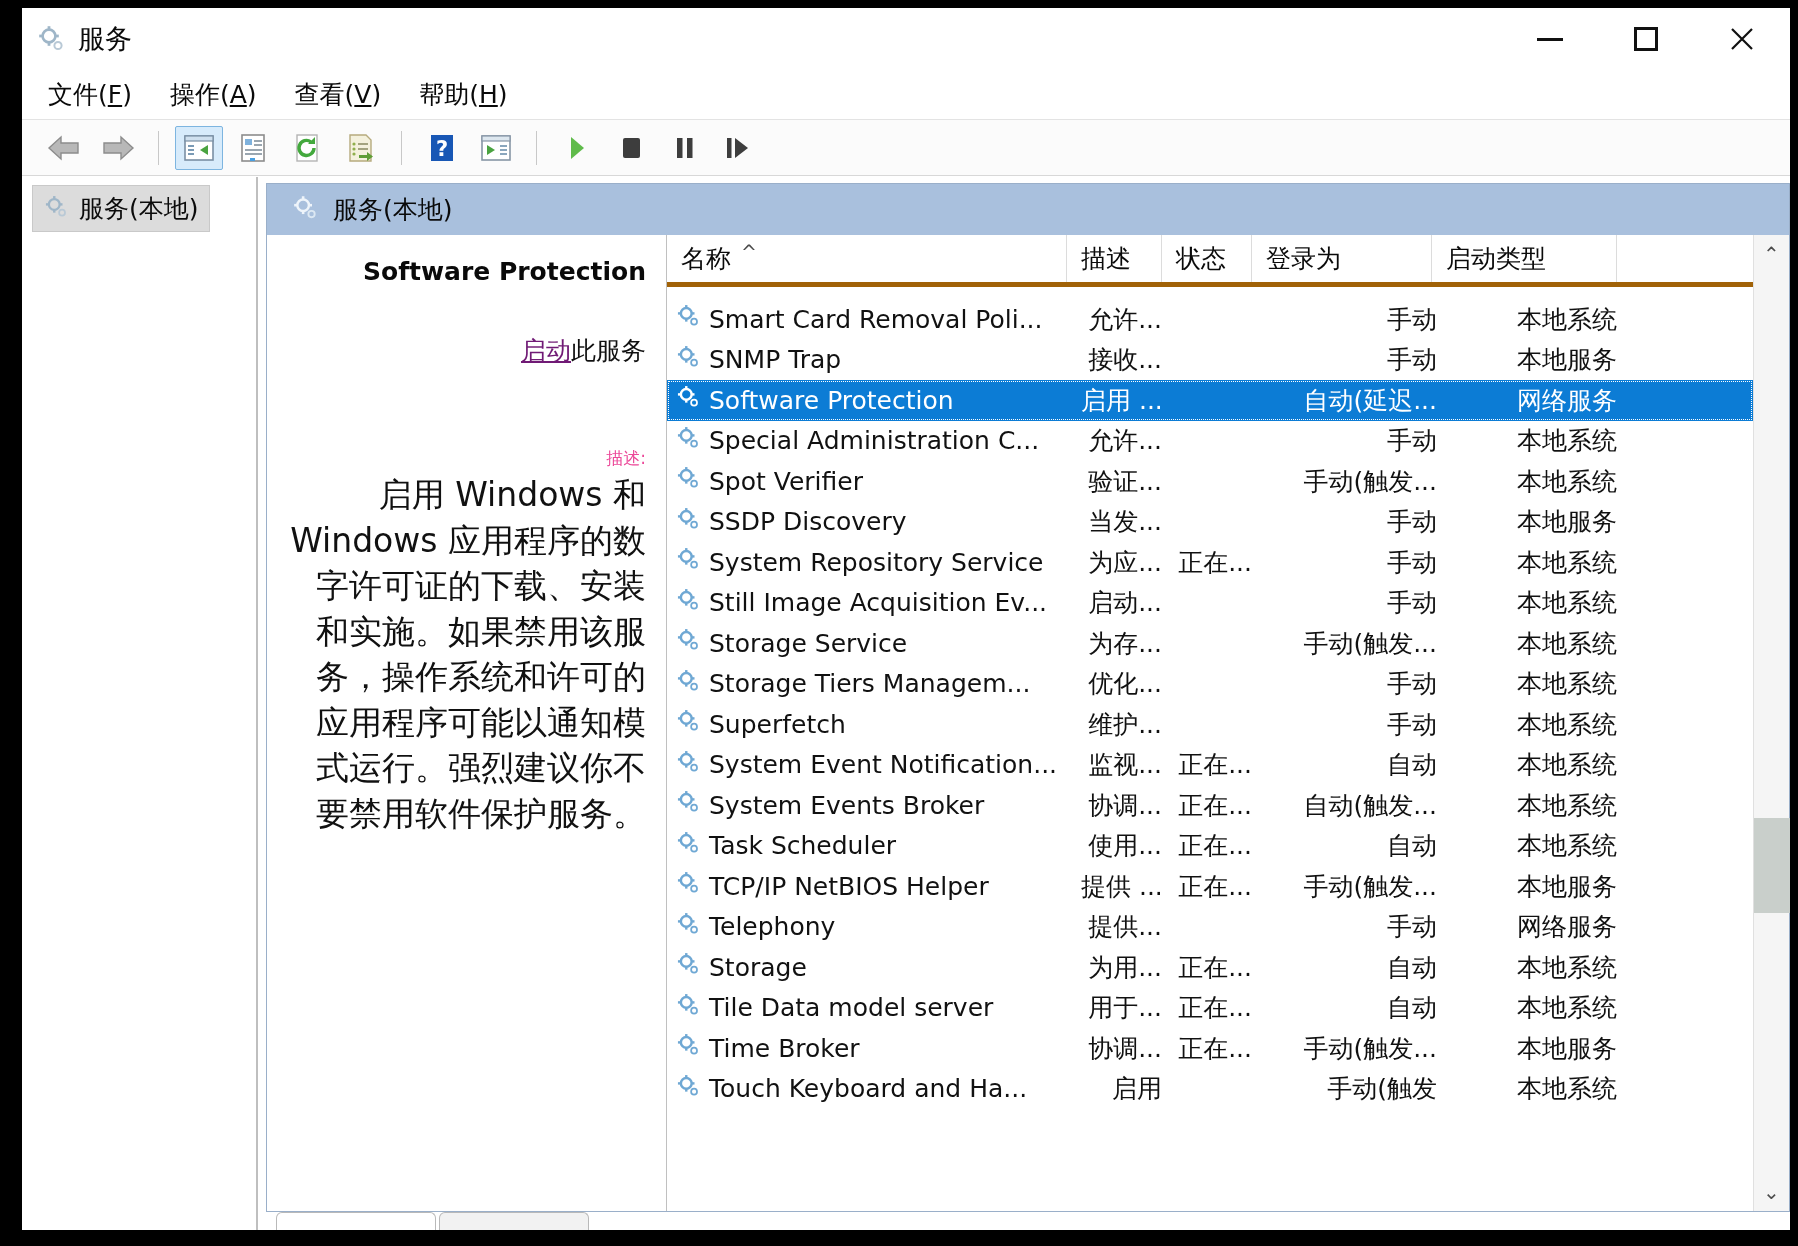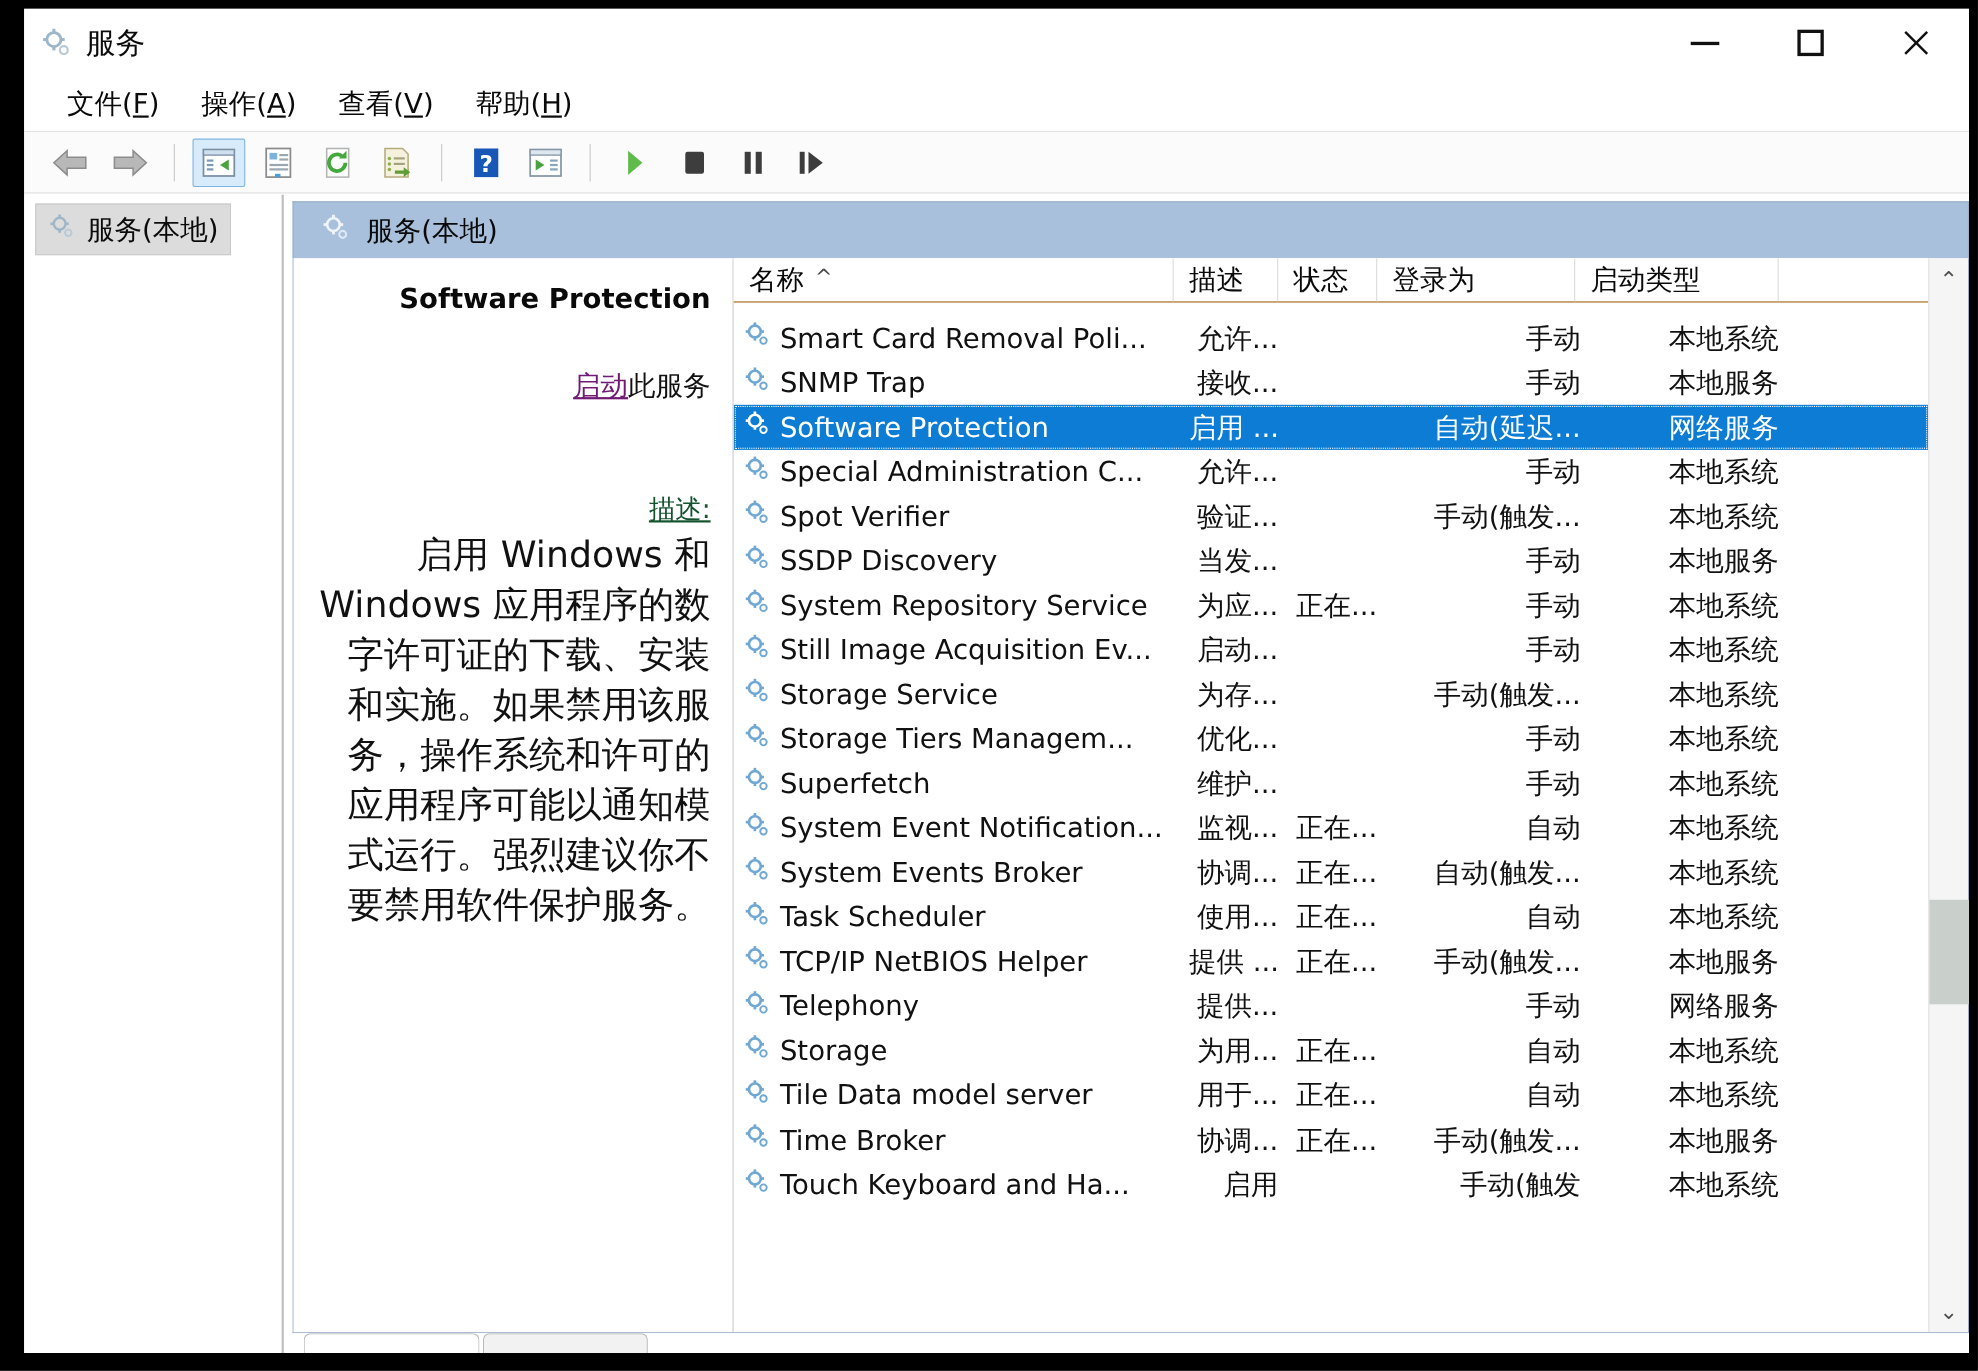--- a/index.html
+++ b/index.html
@@ -36,21 +36,21 @@
     font-size: 25px; color: #101010; background: transparent;
     font-family: "DejaVu Sans", sans-serif;
   }
   .wc .min-glyph { display:block; width: 26px; height: 3px; background:#111; }
   .wc .max-glyph { display:block; width: 24px; height: 24px; border: 3px solid #111; }
 
   
   .menubar {
     height: 50px; flex: none;
     display: flex; align-items: center;
-    padding-left: 39px;
+    padding-left: 26px;
     border-bottom: 1px solid #e3e3e3;
     background: #ffffff;
   }
   .menu-item {
     font-size: 25px; color: #0a0a0a; margin-right: 38px;
     font-family: "DejaVu Sans", sans-serif; white-space: nowrap;
   }
   .menu-item u { text-decoration: underline; }
 
   
@@ -107,31 +107,31 @@
     border-right: 1px solid #c0c0c0;
     padding: 22px 20px 0 20px;
     overflow: hidden;
   }
   .svc-title {
     font-size: 25px; font-weight: bold; color: #0a0a0a;
     font-family: "DejaVu Sans", sans-serif; margin-bottom: 48px;
   }
   .svc-action { font-size: 25px; color: #111; font-family: "DejaVu Sans", sans-serif; margin-bottom: 80px; }
   .svc-action a { color: #701a75; text-decoration: underline; }
-  .desc-label { font-size: 24px; color: #14532d; font-family: "DejaVu Sans", sans-serif; margin-bottom: 2px; text-decoration: underline; }
+  .desc-label { font-size: 17px; color: #ec4899; font-family: "DejaVu Sans", sans-serif; margin-bottom: 2px; }
   .desc-body {
     font-size: 33px; color: #111; line-height: 1.38;
     font-family: "DejaVu Sans", sans-serif;
   }
 
   
   .listpane { flex: 1; display: flex; flex-direction: column; min-width: 0; background: #fff; position: relative; }
   .lv-header {
-    height: 40px; flex: none; display: flex;
-    background: #ffffff; border-bottom: 1px solid #a16207;
+    height: 52px; flex: none; display: flex;
+    background: #ffffff; border-bottom: 5px solid #a16207;
     position: relative;
   }
   .lv-th {
     display: flex; align-items: center;
     font-size: 25px; color: #0a0a0a;
     font-family: "DejaVu Sans", sans-serif;
     border-right: 1px solid #dcdcdc;
     padding-left: 14px; white-space: nowrap; overflow: hidden;
   }
   .sort-caret {

